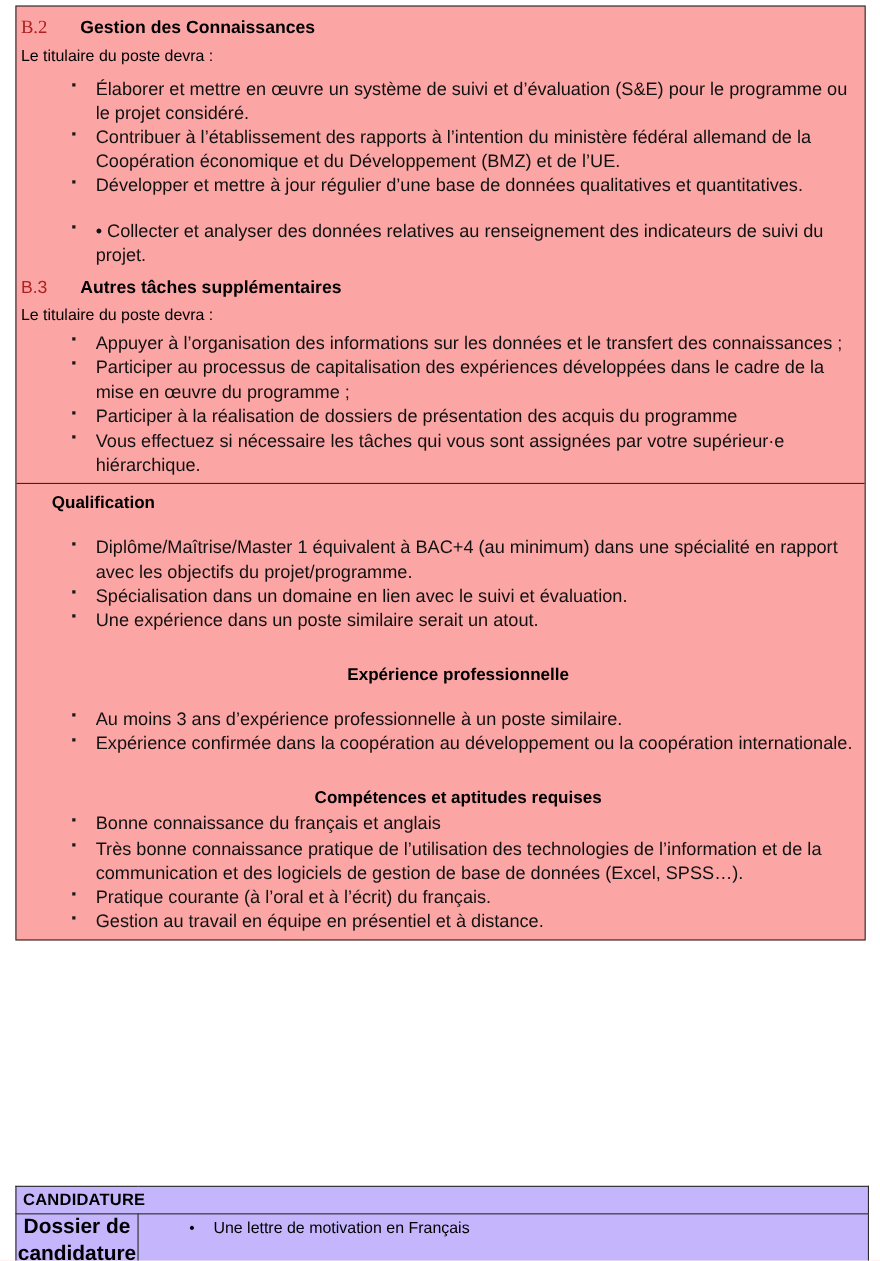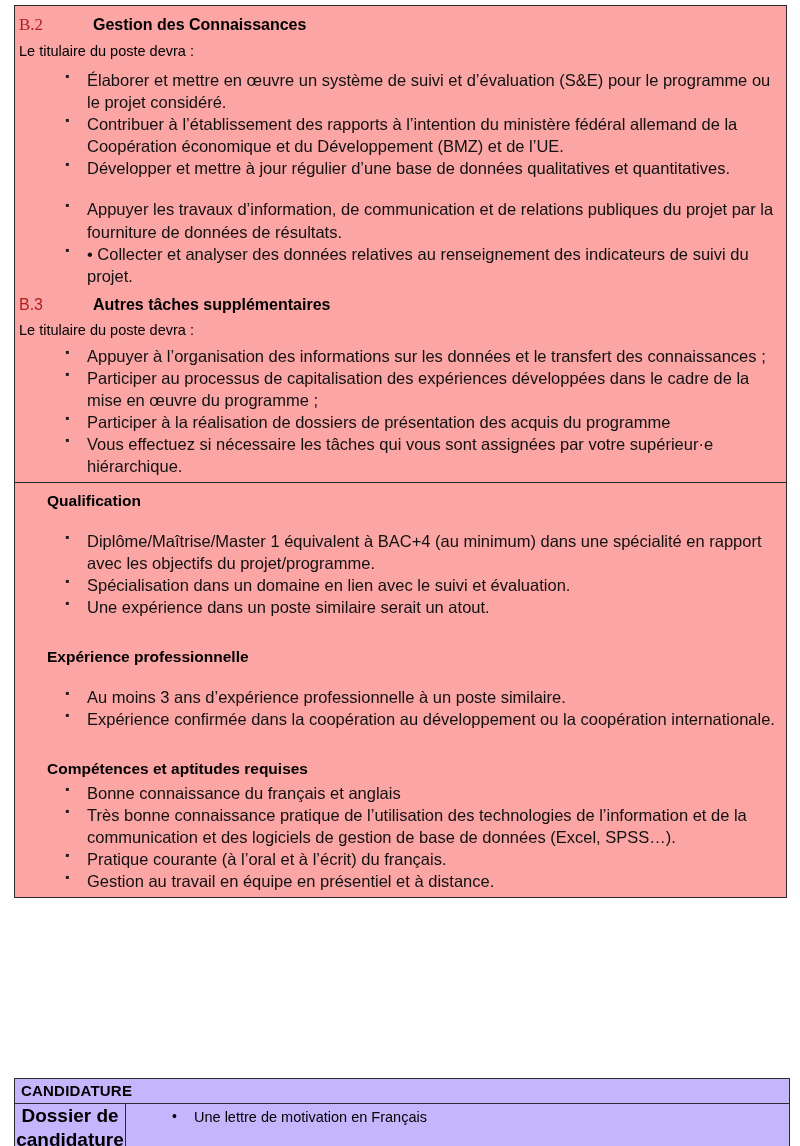--- a/index.html
+++ b/index.html
@@ -56,37 +56,36 @@
     flex: none;
   }
   .sec-num.sans {
     font-family: "Liberation Sans", sans-serif;
     font-size: 16px;
   }
   .sec-title {
     font-weight: bold;
     font-size: 16px;
     line-height: 1.15;
-    margin-left: 20px;
   }
 
   .lead {
     font-size: 14.5px;
     line-height: 1.2;
     padding: 8px 0 2px 4px;
   }
 
   .blk-head {
     font-weight: bold;
     font-size: 15.5px;
     line-height: 1.2;
     padding: 9px 0 0 4px;
   }
   .blk-head.ind1 { padding-left: 32px; }
-  .blk-head.tight { padding-top: 4px; }
+  .blk-head.tight { padding-top: 4px; text-align: center; }
 
   
   ul.blist {
     list-style: none;
     margin: 0;
     padding: 0;
   }
   ul.blist li {
     position: relative;
     font-size: 16.5px;
@@ -180,21 +179,20 @@
 
       <ul class="blist gap-top">
         <li>Élaborer et mettre en œuvre un système de suivi et d’évaluation (S&amp;E) pour le programme ou le projet considéré.</li>
         <li>Contribuer à l’établissement des rapports à l’intention du ministère fédéral allemand de la Coopération économique et du Développement (BMZ) et de l’UE.</li>
         <li>Développer et mettre à jour régulier d’une base de données qualitatives et quantitatives.</li>
       </ul>
 
       <div class="spacer-md"></div>
 
       <ul class="blist">
-        <li>Appuyer les travaux d’information, de communication et de relations publiques du projet par la fourniture de données de résultats.</li>
         <li>• Collecter et analyser des données relatives au renseignement des indicateurs de suivi du projet.</li>
       </ul>
 
       <div class="sec-head">
         <span class="sec-num sans">B.3</span>
         <span class="sec-title">Autres tâches supplémentaires</span>
       </div>
 
       <div class="lead">Le titulaire du poste devra :</div>
 

